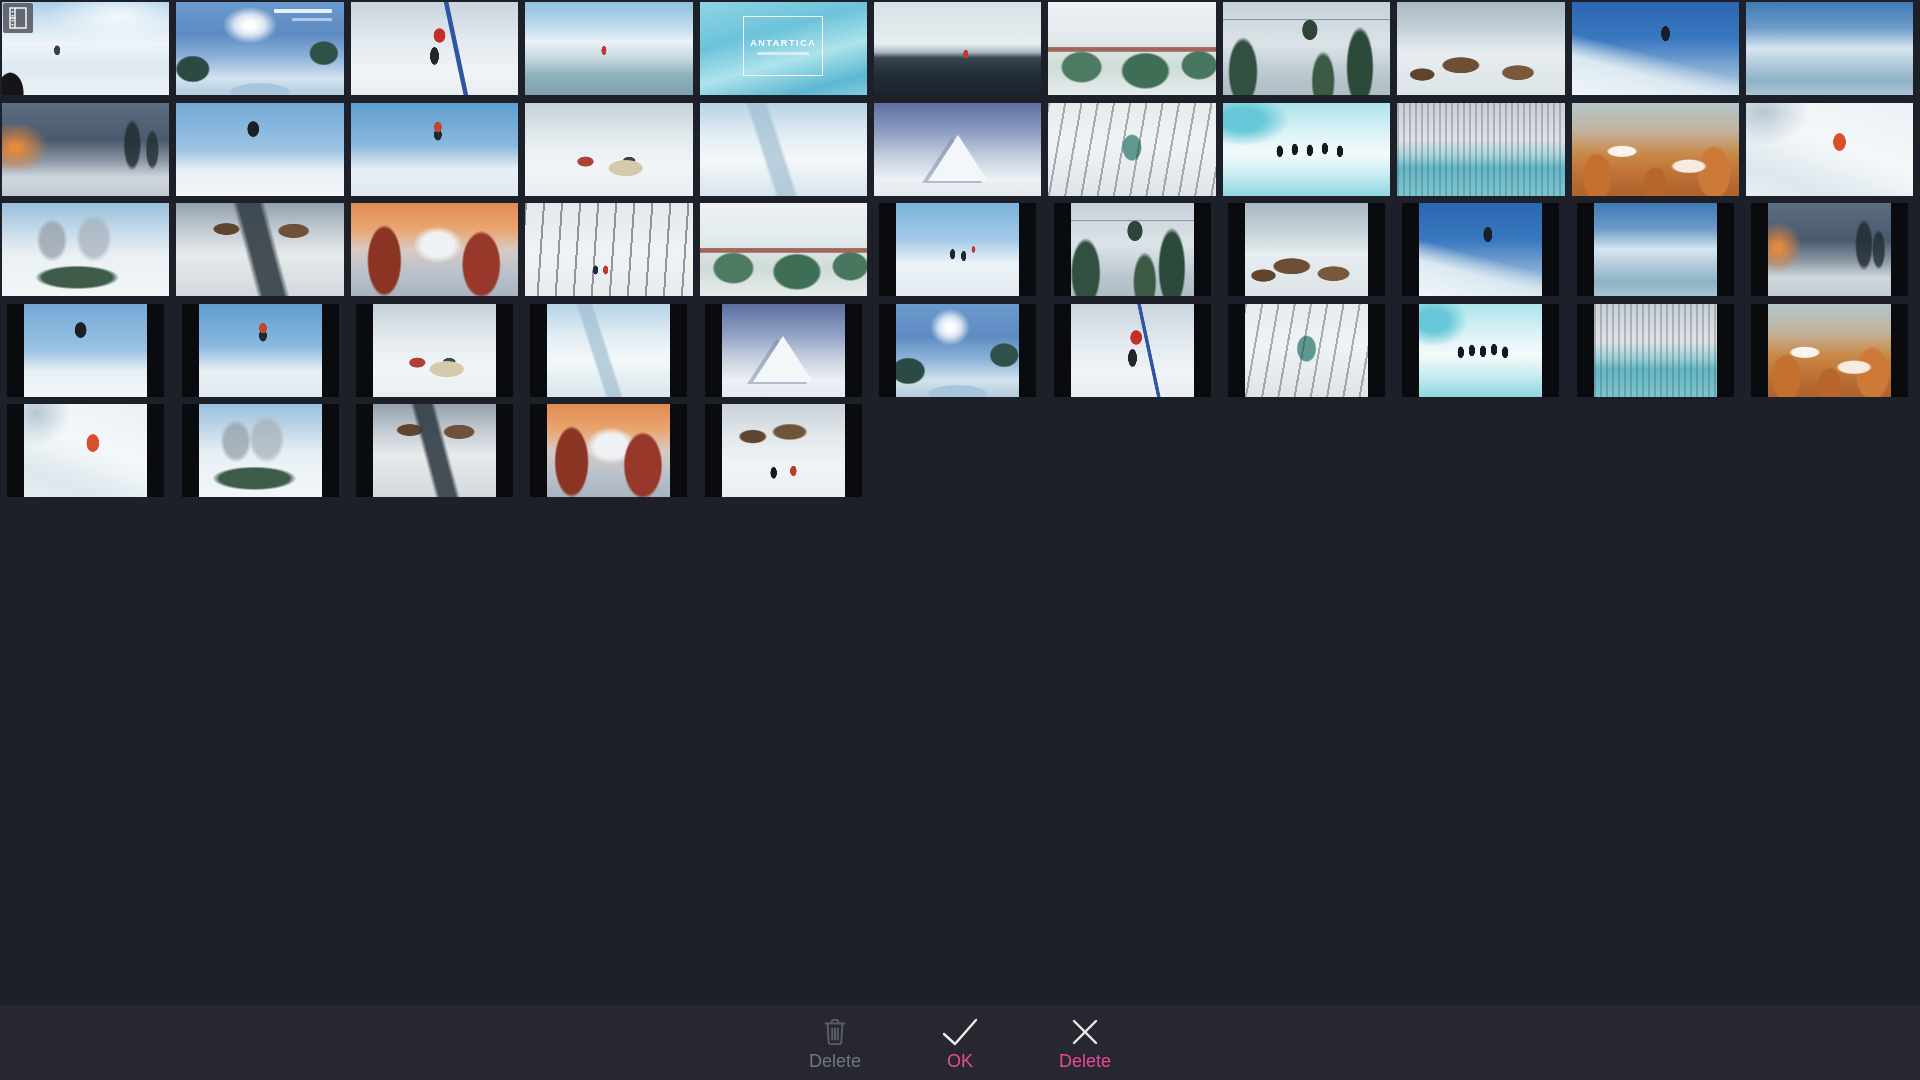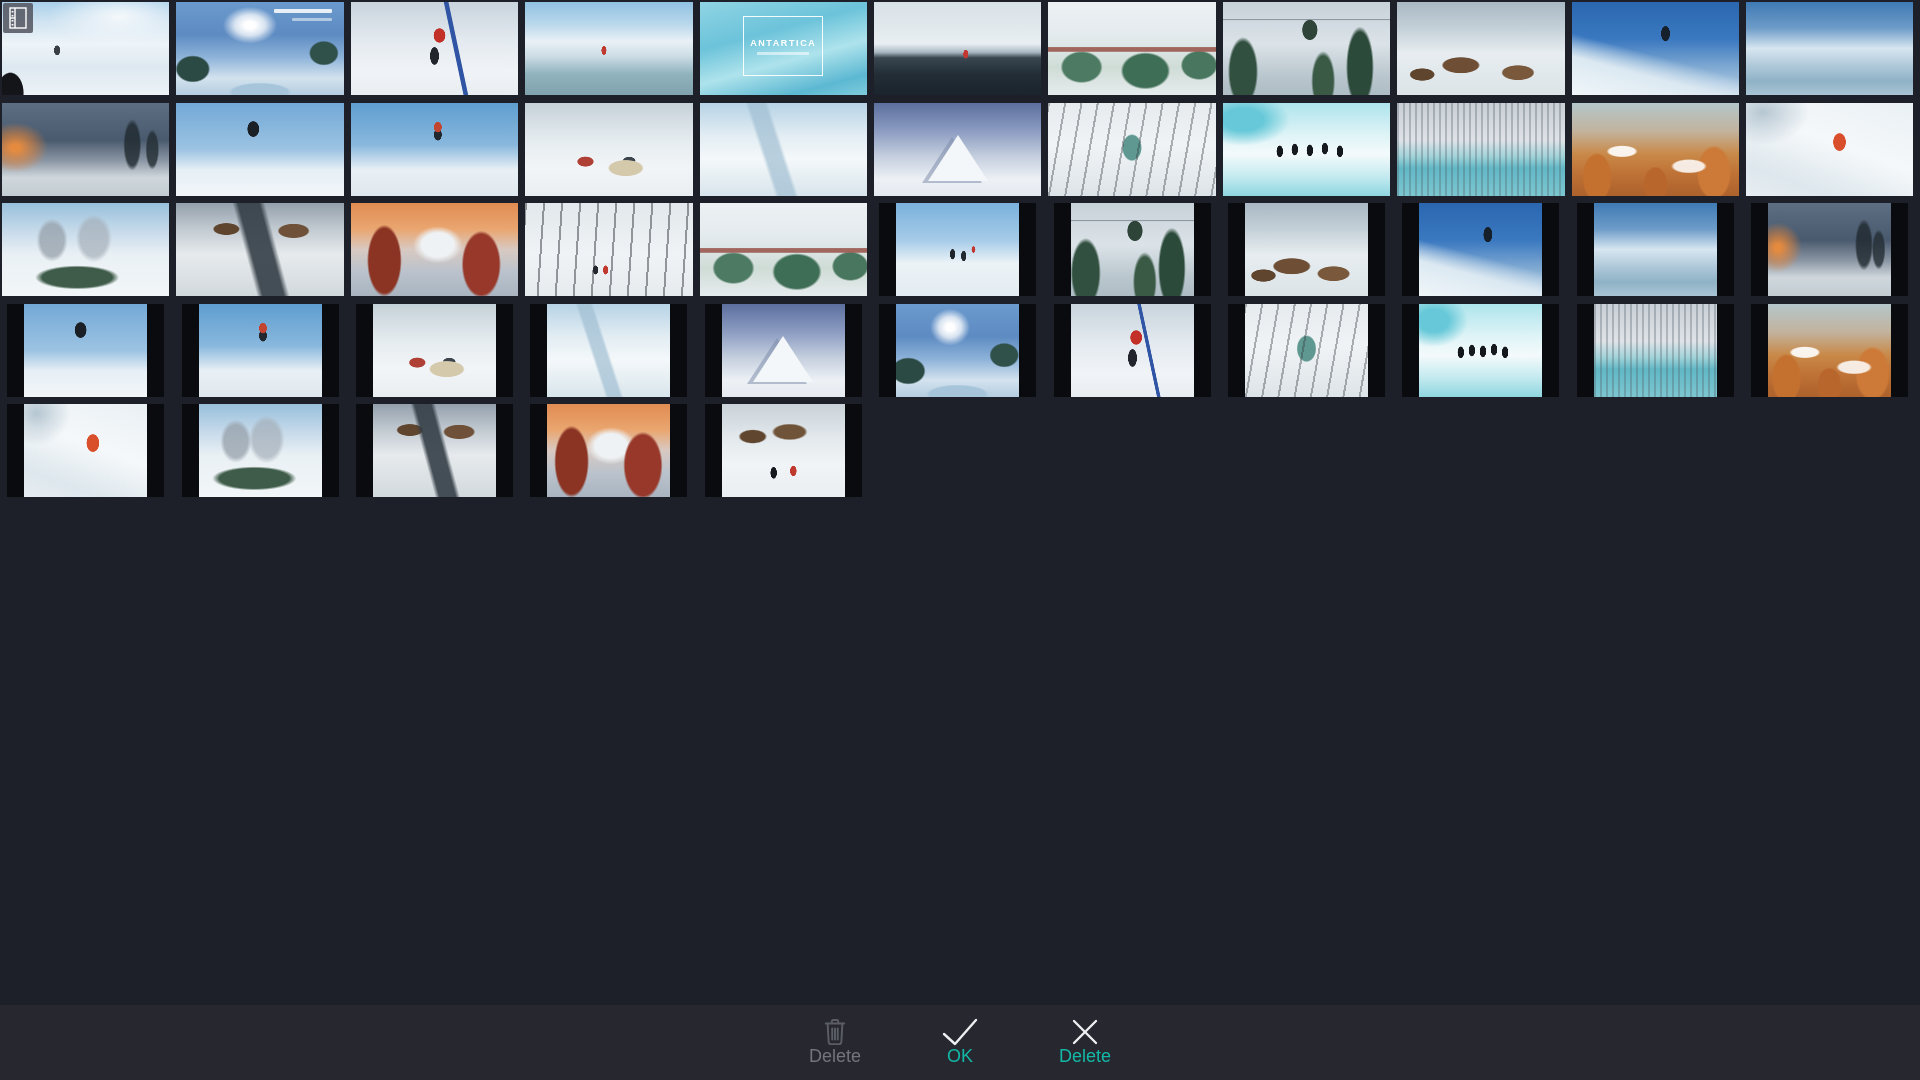--- a/index.html
+++ b/index.html
@@ -131,23 +131,23 @@
        linear-gradient(180deg,#7ab1dc,#a6cbe8 40%,#ecf3f7 65%,#e2ebf1);}
   .p-BB{background:radial-gradient(5px 9px at 42% 74%,#16191d 60%,transparent 68%),
        radial-gradient(5px 8px at 58% 72%,#c0392e 60%,transparent 68%),
        radial-gradient(30px 14px at 55% 30%,#70543a 50%,transparent 60%),
        radial-gradient(24px 12px at 25% 35%,#60462f 50%,transparent 60%),
        linear-gradient(180deg,#c9d2d8,#e2e8ec 35%,#f1f4f6 65%,#e9eef1);}
 
   
   .toolbar{position:absolute;left:0;top:1005px;width:1920px;height:75px;background:#26272f;
            display:flex;justify-content:center;gap:25px;}
-  .tb-btn{width:100px;display:flex;flex-direction:column;align-items:center;padding-top:10px;cursor:pointer;}
+  .tb-btn{width:100px;display:flex;flex-direction:column;align-items:center;padding-top:10px;gap:5px;cursor:pointer;}
   .tb-btn .ic{height:32px;display:flex;align-items:flex-end;justify-content:center;}
-  .tb-label{font-size:18px;color:#14b8a6;line-height:1;}
+  .tb-label{font-size:18px;color:#ec4899;line-height:1;}
   .tb-btn.disabled{cursor:default;}
   .tb-btn.disabled .tb-label{color:#72757d;}
 </style>
 </head>
 <body>
 
 <div class="screen">
 
   <div class="grid">
       <div class="grid-row">

